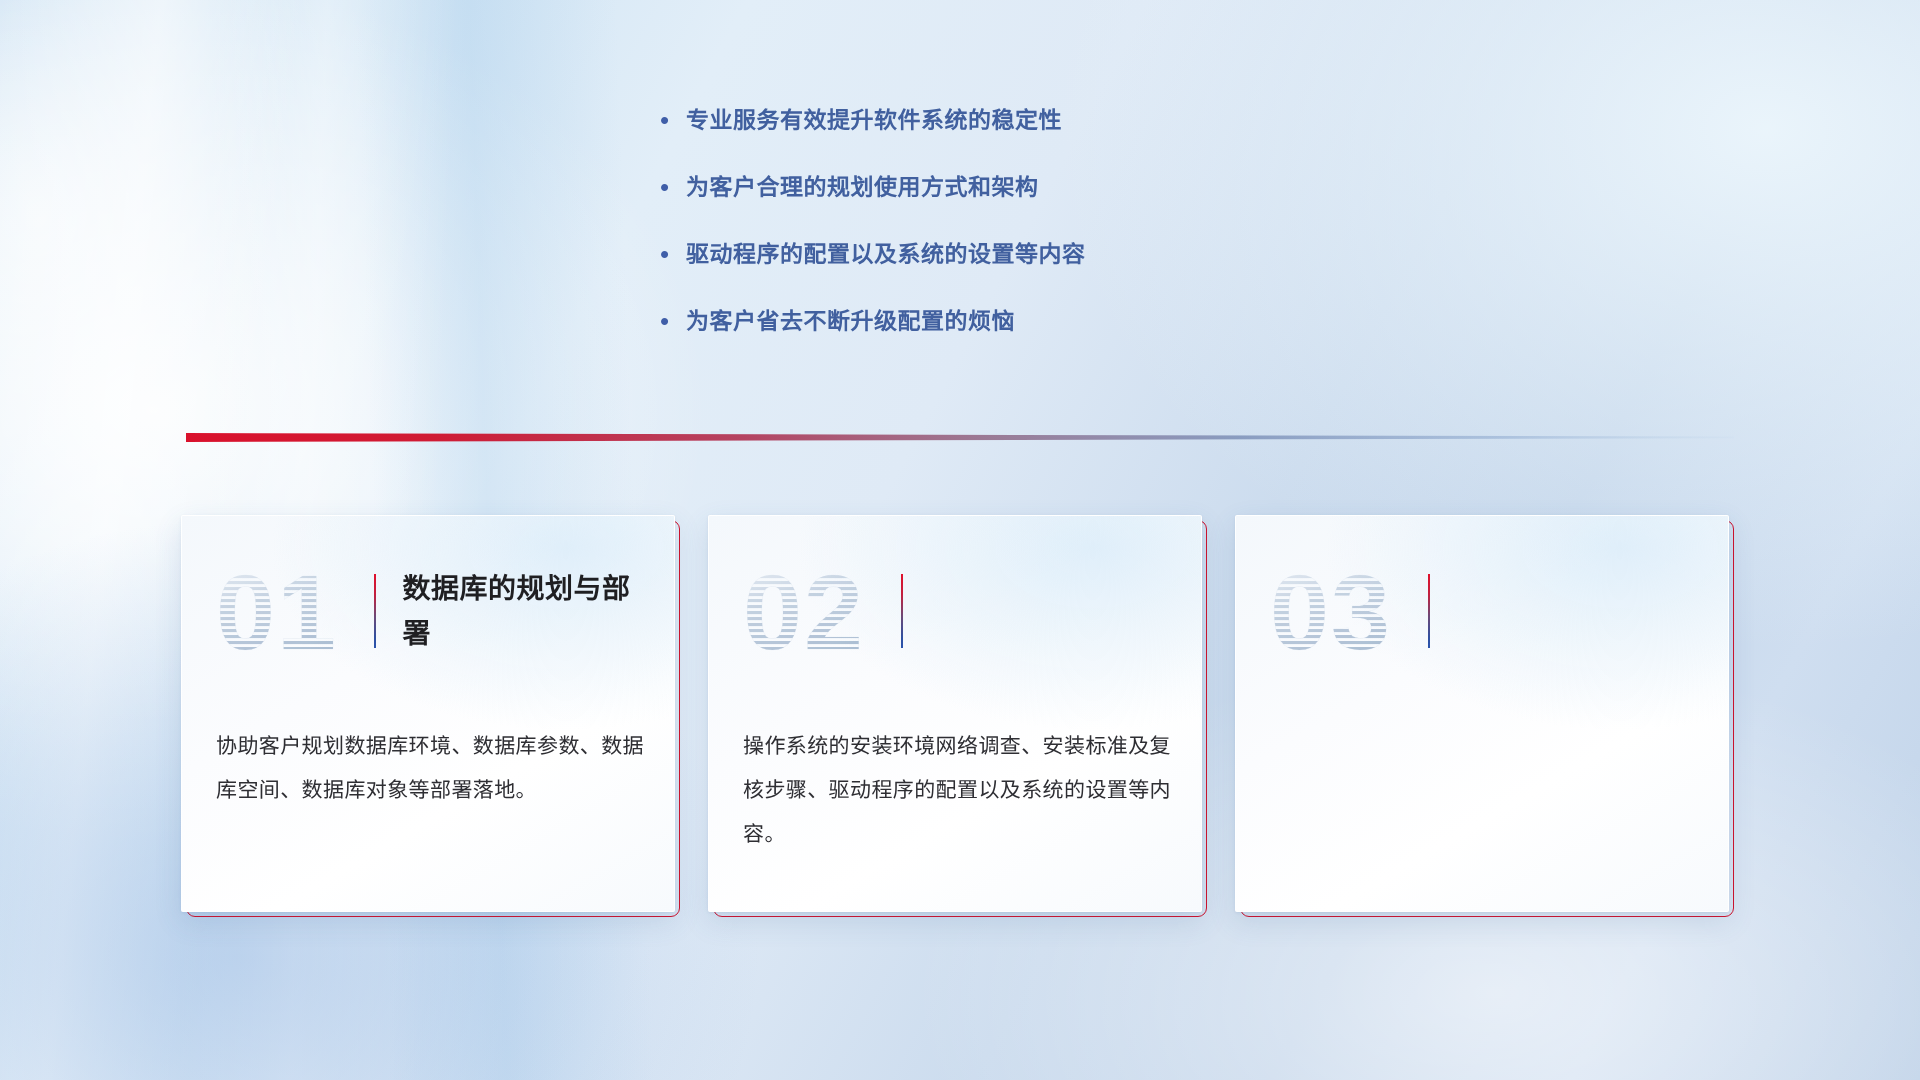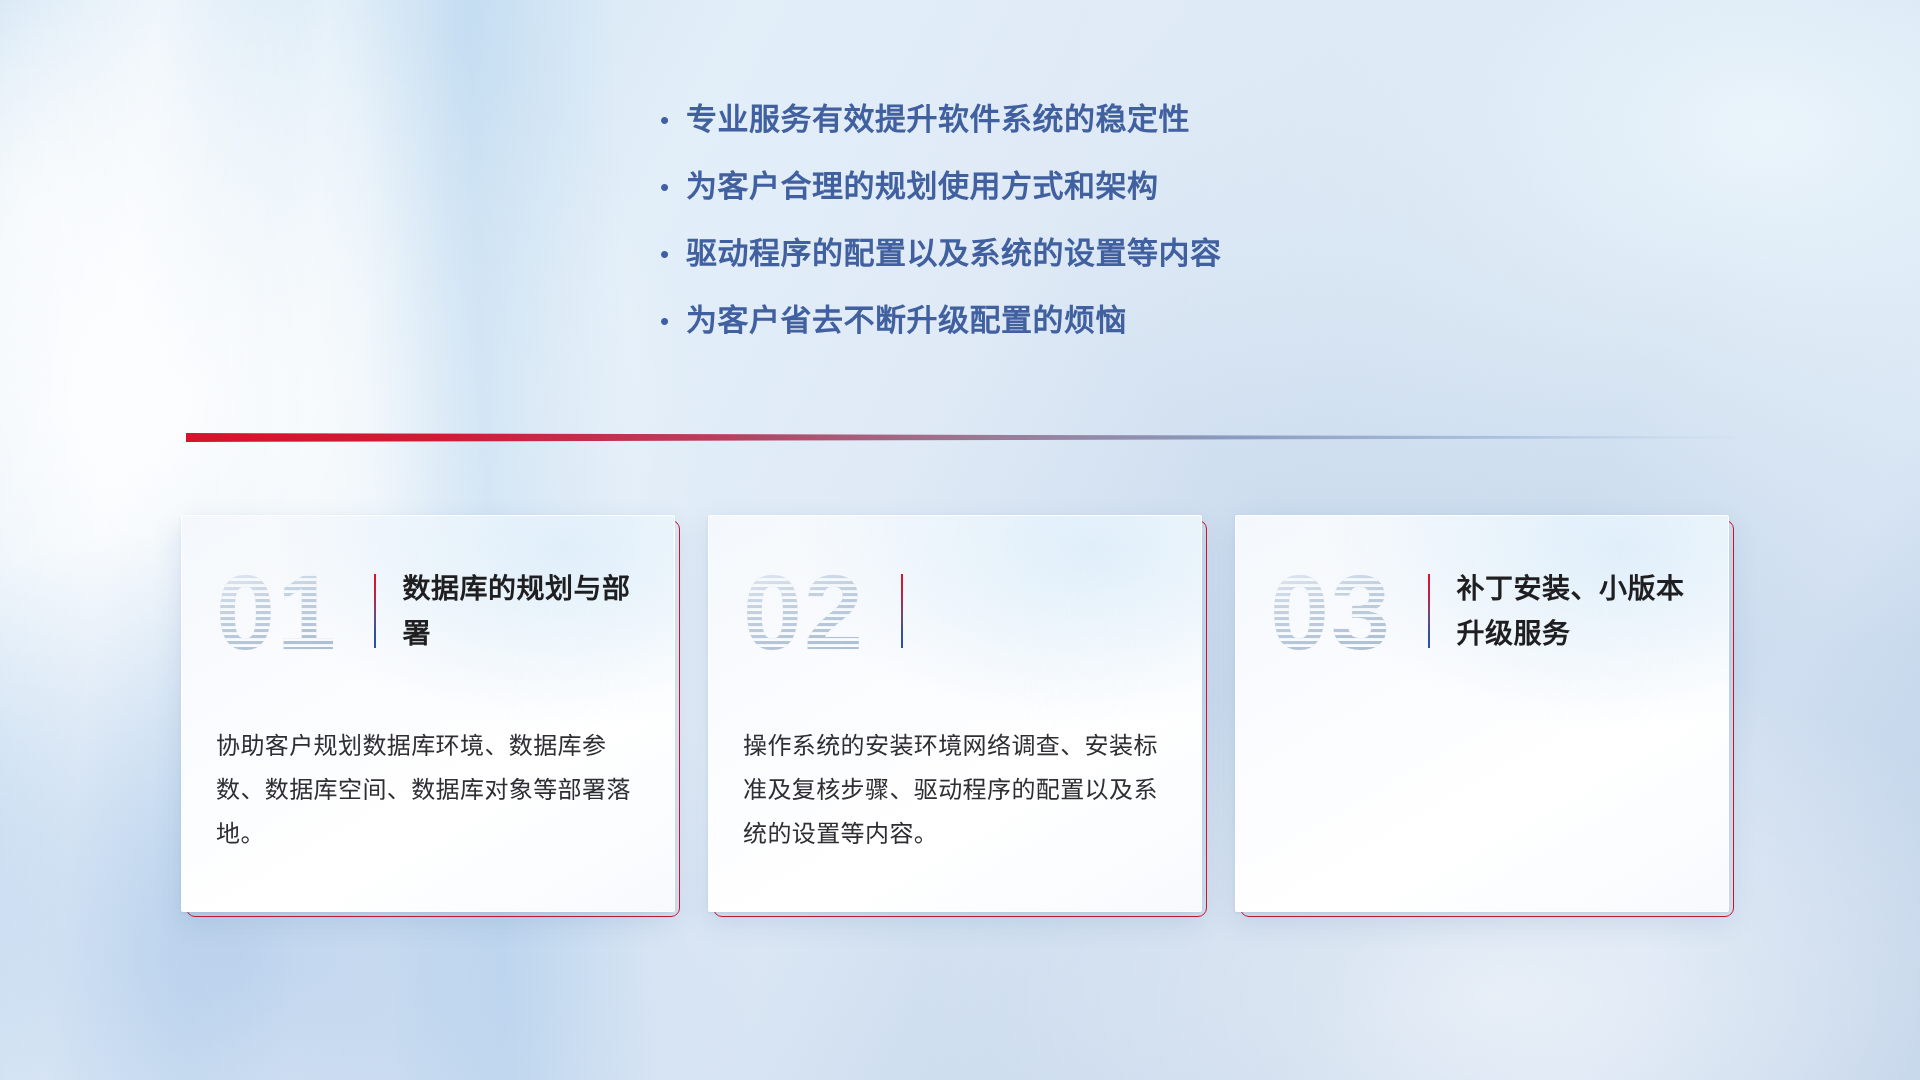--- a/index.html
+++ b/index.html
@@ -68,21 +68,21 @@
   }
   .bullet-dot {
     width: 26px;
     flex: 0 0 26px;
     color: #3f5ea8;
     font-size: 26px;
     line-height: 36px;
     text-align: left;
   }
   .bullet-text {
-    font-size: 31px;
+    font-size: 23px;
     line-height: 36px;
     letter-spacing: 0.5px;
     color: #41609f;
     font-weight: 600;
     white-space: nowrap;
   }
 
   
   .divider-wrap {
     position: absolute;
@@ -166,21 +166,21 @@
     color: #1f1f22;
     letter-spacing: 0.5px;
     max-width: 250px;
   }
 
   .card-body {
     position: absolute;
     left: 34px;
     right: 30px;
     top: 208px;
-    font-size: 24px;
+    font-size: 21px;
     line-height: 44px;
     color: #2e2e33;
     letter-spacing: 0.4px;
   }
 </style>
 </head>
 <body>
 
 <div id="slide">
 
@@ -318,20 +318,19 @@
               </defs>
               <g mask="url(#m3)" opacity="0.95">
                 <text x="0" y="92" font-family="Liberation Sans, sans-serif" font-size="106" font-weight="700" fill="url(#stripes3)" letter-spacing="2">03</text>
               </g>
               <g opacity="0.22">
                 <text x="0" y="92" font-family="Liberation Sans, sans-serif" font-size="106" font-weight="700" fill="none" stroke="#c9d6e6" stroke-width="0.6" letter-spacing="2">03</text>
               </g>
             </svg>
           </div>
           <div class="card-divider"></div>
-          <div class="card-title">补丁安装、小版本升级服务</div>
         </div>
       </div>
     </div>
 
   </div>
 
 </div>
 
 </body></html>

